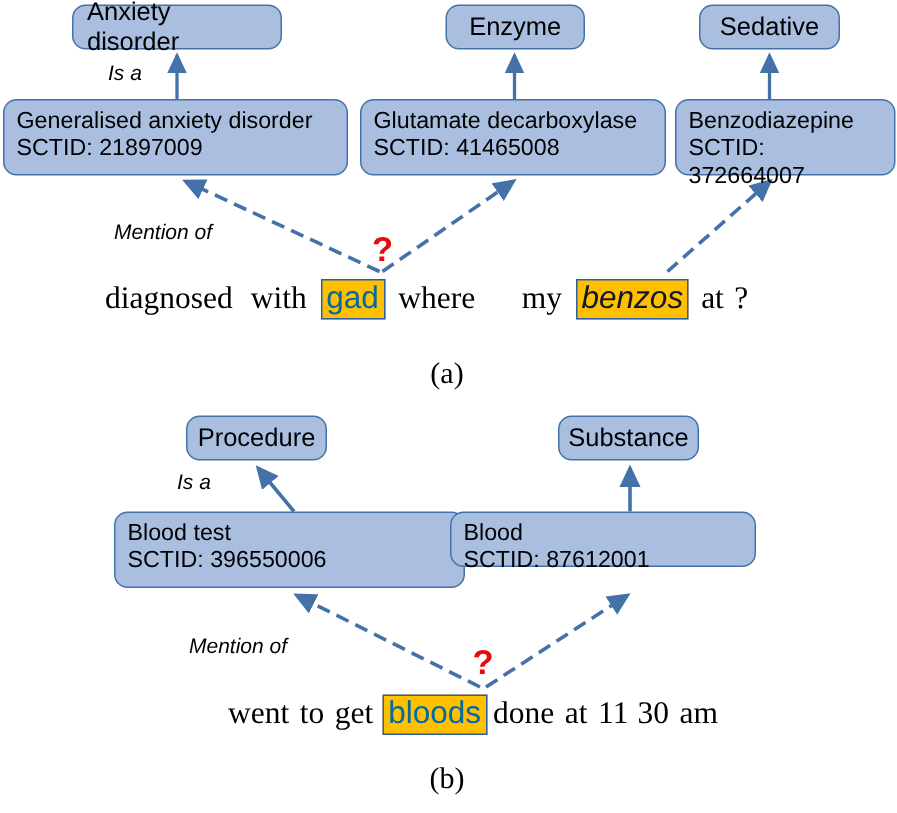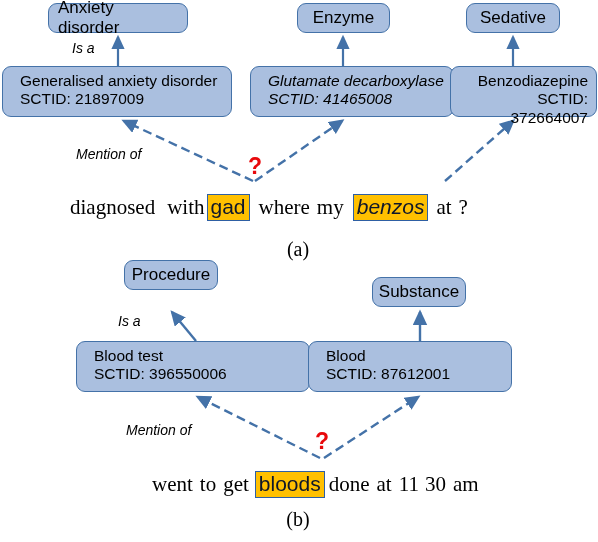--- a/index.html
+++ b/index.html
@@ -38,21 +38,21 @@
     line-height: 1.18;
   }
   .node.type-node {
     display: flex;
     align-items: center;
     justify-content: center;
     font-size: 17px;
     padding: 0 9px;
   }
   .node.concept-node {
-    padding: 5px 8px 4px 17px;
+    padding: 5px 8px 4px 8px;
     font-size: 15.5px;
   }
   .node .line2 { display: block; }
   .rel-label {
     position: absolute;
     font-family: "Liberation Sans", sans-serif;
     font-style: italic;
     font-size: 14px;
     color: #000000;
     white-space: nowrap;
@@ -75,21 +75,21 @@
     align-items: baseline;
   }
   .sentence .tok { display: inline-block; font-family: Liberation Serif, serif; }
   .mention {
     display: inline-block;
     background: #ffc000;
     border: 1.6px solid #2e5fa3;
     padding: 0px 3px 1px 3px;
     box-sizing: border-box;
   }
-  .mention.m-olive { color: #0f172a; margin-top: 8px; }
+  .mention.m-olive { color: #0369a1; }
   .mention.m-blue  { color: #0f172a; font-style: italic; }
   .subcaption {
     position: absolute;
     font-family: "Liberation Serif", serif;
     font-size: 20px;
     color: #000000;
     text-align: center;
   }
 </style>
 </head>
@@ -133,63 +133,63 @@
 
   <div class="node type-node" style="left:466px; top:3px; width:94px; height:30px;">
     <span>Sedative</span>
   </div>
 
   <div class="node concept-node" style="left:2px; top:66px; width:230px; height:51px;">
     <span class="line1">Generalised anxiety disorder</span>
     <span class="line2">SCTID: 21897009</span>
   </div>
 
-  <div class="node concept-node" style="left:250px; top:66px; width:204px; height:51px;font-style:italic;">
+  <div class="node concept-node" style="left:240px; top:66px; width:204px; height:51px;">
     <span class="line1">Glutamate decarboxylase</span>
     <span class="line2">SCTID: 41465008</span>
   </div>
 
-  <div class="node concept-node" style="left:450px; top:66px; width:147px; height:51px;text-align:right;">
+  <div class="node concept-node" style="left:450px; top:66px; width:147px; height:51px;">
     <span class="line1">Benzodiazepine</span>
     <span class="line2">SCTID: 372664007</span>
   </div>
 
   <div class="rel-label" style="left:72px; top:40px;">Is a</div>
 
   <div class="rel-label" style="left:76px; top:146px;">Mention of</div>
 
   <div class="qmark" style="left:248px; top:155px;">?</div>
 
   <div class="sentence" style="left:70px; top:186px;">
     <span class="tok" style="margin-right:12px;">diagnosed</span>
-    <span class="tok" style="margin-right:2px;text-align:right;">with</span>
+    <span class="tok" style="margin-right:9px;text-align:right;">with</span>
     <span class="mention m-olive" style="margin-right:9px;">gad</span>
     <span class="tok" style="margin-right:7px;">where</span>
-    <span class="tok" style="margin-right:9px;">my</span>
+    <span class="tok" style="margin-right:9px;margin-left:24px;">my</span>
     <span class="mention m-blue" style="margin-right:8px;">benzos</span>
     <span class="tok" style="margin-right:7px;">at</span>
     <span class="tok">?</span>
   </div>
 
   <div class="subcaption" style="left:258px; top:238px; width:80px;">(a)</div>
 
-  <div class="node type-node" style="left:124px; top:260px; width:94px; height:30px;">
+  <div class="node type-node" style="left:124px; top:277px; width:94px; height:30px;">
     <span>Procedure</span>
   </div>
 
   <div class="node type-node" style="left:372px; top:277px; width:94px; height:30px;">
     <span>Substance</span>
   </div>
 
   <div class="node concept-node" style="left:76px; top:341px; width:234px; height:51px;">
     <span class="line1">Blood test</span>
     <span class="line2">SCTID: 396550006</span>
   </div>
 
-  <div class="node concept-node" style="left:308px; top:341px; width:204px; height:51px;">
+  <div class="node concept-node" style="left:300px; top:341px; width:204px; height:37px;">
     <span class="line1">Blood</span>
     <span class="line2">SCTID: 87612001</span>
   </div>
 
   <div class="rel-label" style="left:118px; top:313px;">Is a</div>
 
   <div class="rel-label" style="left:126px; top:422px;">Mention of</div>
 
   <div class="qmark" style="left:315px; top:430px;">?</div>
 

